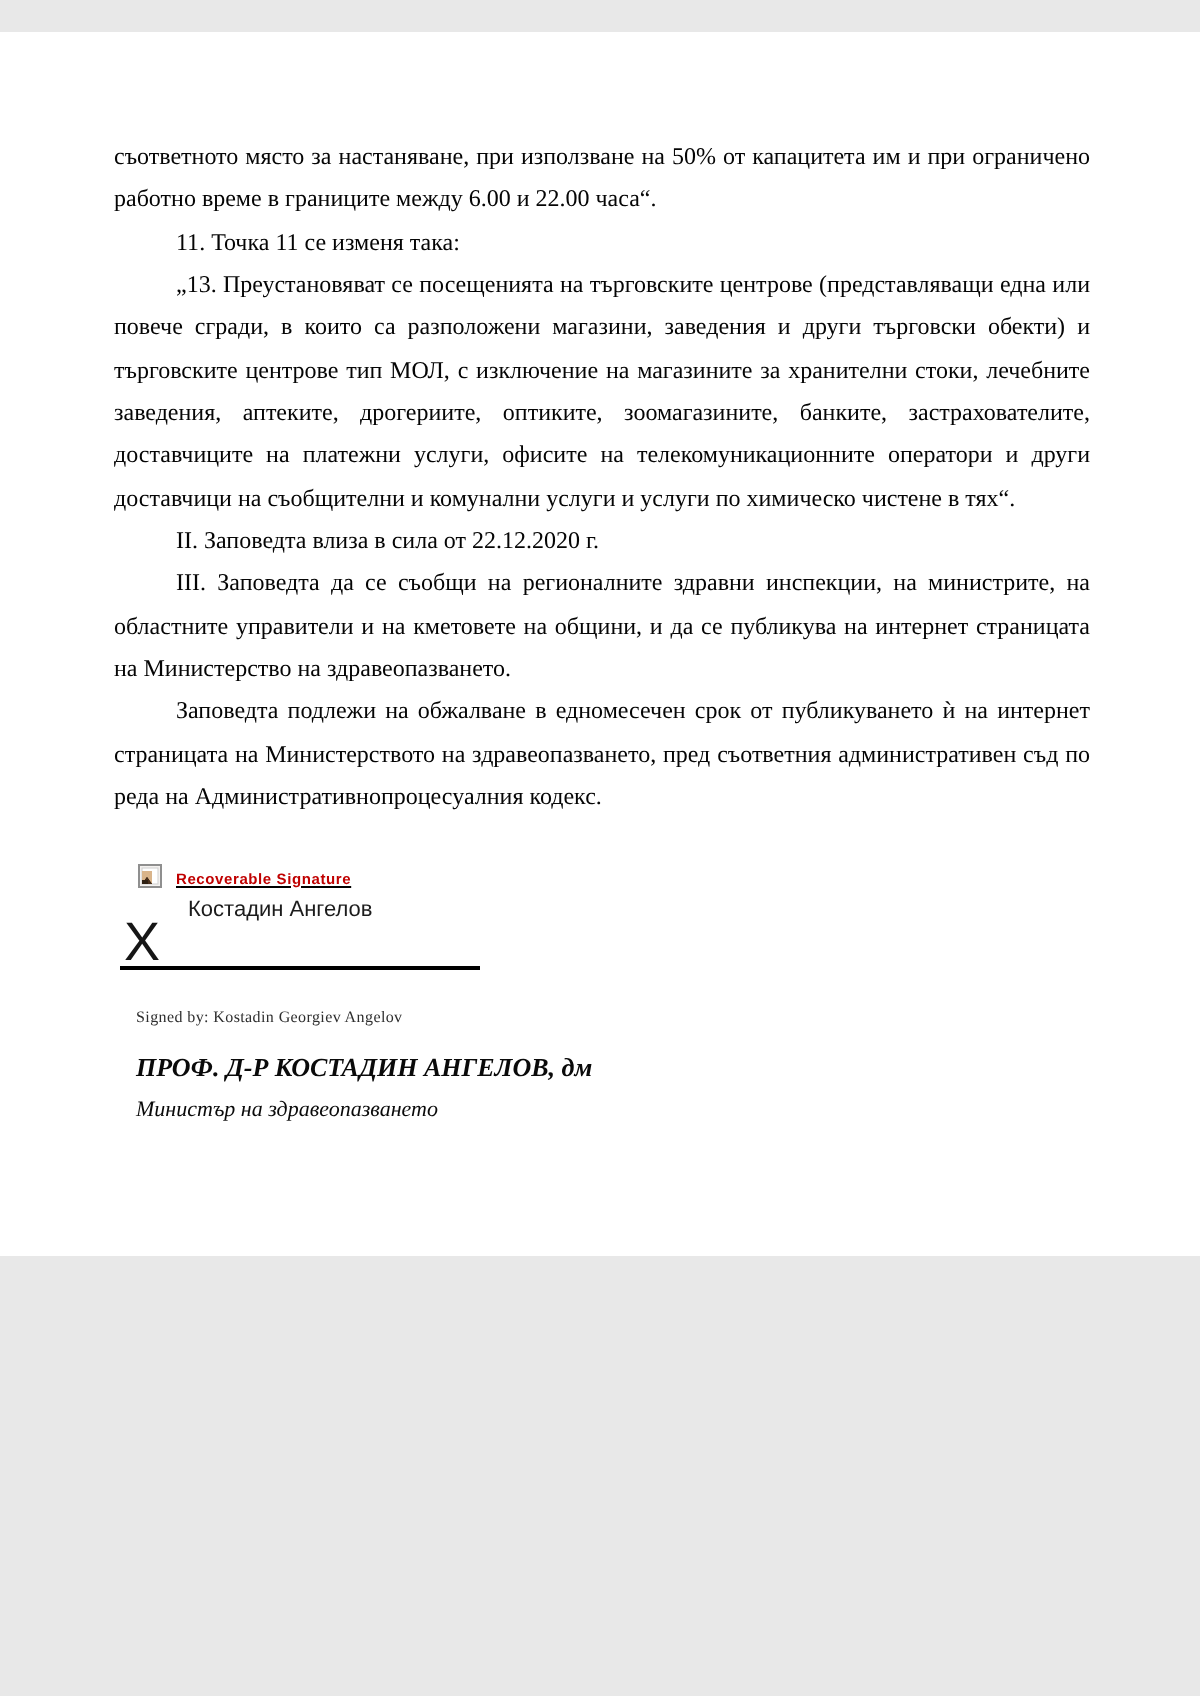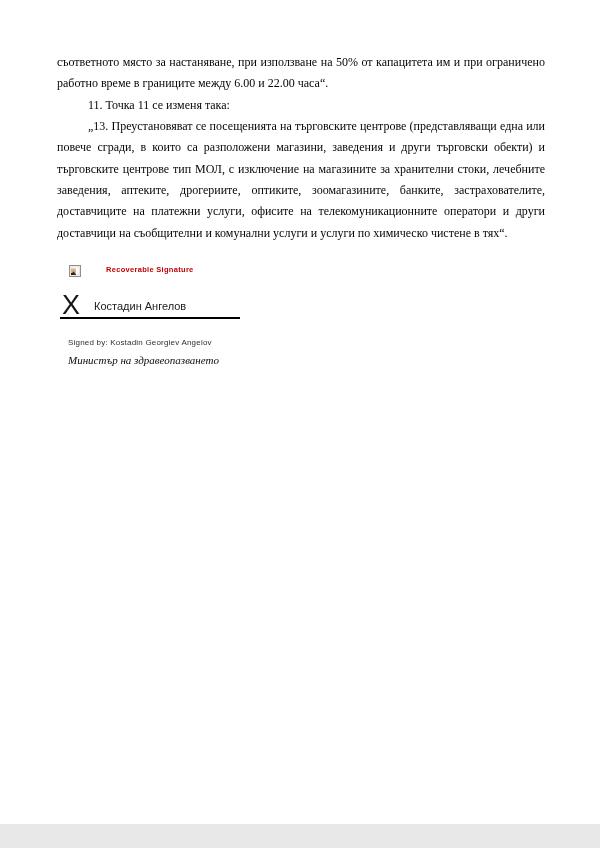--- a/index.html
+++ b/index.html
@@ -1,20 +1,20 @@
 <!DOCTYPE html>
 <html lang="bg"><head>
 <meta charset="utf-8">
 <style>
   html, body { margin: 0; padding: 0; background: #e8e8e8; }
   .page {
     position: relative;
     width: 600px;
-    height: 824px;
-    margin: 0 auto;
+    height: 612px;
+    margin: 16px auto;
     background: #ffffff;
     overflow: hidden;
     font-family: "Liberation Serif", serif;
     color: #000;
   }
   .content {
     position: absolute;
     left: 57px;
     top: 52px;
     width: 488px;
@@ -28,24 +28,25 @@
     color: #050505;
   }
   p.para.noindent { text-indent: 0; }
   .bp { font-weight: normal; }
 
   .sig-block {
     margin-top: 21px;
   }
   .badge-row {
     display: flex;
-    align-items: flex-start;
-    gap: 25px;
+    align-items: flex-end;
+    gap: 7px;
     margin-left: 12px;
     height: 13px;
+    text-decoration: underline;
   }
   .badge-icon { width: 12px; height: 12px; flex: 0 0 auto; }
   .badge-label {
     font-family: "Liberation Sans", sans-serif;
     font-size: 7.5px;
     font-weight: bold;
     color: #c00000;
     letter-spacing: 0.3px;
     white-space: nowrap;
   }
@@ -64,27 +65,27 @@
     font-size: 27px;
     font-weight: 400;
     line-height: 24px;
     padding-left: 2px;
     color: #161616;
   }
   .signer-name {
     font-family: "Liberation Sans", sans-serif;
     font-size: 11px;
     color: #1c1c1c;
-    padding-bottom: 5px;
+    padding-bottom: 22px;
     white-space: nowrap;
   }
   .signed-by {
     margin-top: 19px;
     margin-left: 11px;
-    font-family: Liberation Sans, sans-serif;
+    font-family: Liberation Serif, serif;
     font-size: 8px;
     color: #2e2e2e;
     letter-spacing: 0.2px;
   }
   .signatory-name {
     margin-top: 13px;
     margin-left: 11px;
     font-size: 13px;
     font-weight: bold;
     font-style: italic;
@@ -105,22 +106,25 @@
 
 <div class="page">
   <div class="content">
 
     <p class="para noindent"><span>съответното място за настаняване, при използване на 50% от капацитета им и при ограничено работно време в границите между 6.00 и 22.00 часа“.</span></p>
 
     <p class="para"><span class="bp">11</span><span>. Точка 11 се изменя така:</span></p>
 
     <p class="para"><span>„13. Преустановяват се посещенията на търговските центрове (представляващи една или повече сгради, в които са разположени магазини, заведения и други търговски обекти) и търговските центрове тип МОЛ, с изключение на магазините за хранителни стоки, лечебните заведения, аптеките, дрогериите, оптиките, зоомагазините, банките, застрахователите, доставчиците на платежни услуги, офисите на телекомуникационните оператори и други доставчици на съобщителни и комунални услуги и услуги по химическо чистене в тях“.</span></p>
 
+    <p class="para"><span class="bp">II</span><span>. Заповедта влиза в сила от 22.12.2020 г.</span></p>
 
+    <p class="para"><span class="bp">III</span><span>. Заповедта да се съобщи на регионалните здравни инспекции, на министрите, на областните управители и на кметовете на общини, и да се публикува на интернет страницата на Министерство на здравеопазването.</span></p>
 
+    <p class="para"><span>Заповедта подлежи на обжалване в едномесечен срок от публикуването ѝ на интернет страницата на Министерството на здравеопазването, пред съответния административен съд по реда на Административнопроцесуалния кодекс.</span></p>
 
     <div class="sig-block">
 
       <div class="badge-row">
         <svg class="badge-icon" viewBox="0 0 12 12" xmlns="http://www.w3.org/2000/svg">
           <rect x="0.5" y="0.5" width="11" height="11" fill="#f4f2f0" stroke="#8f8f8f" stroke-width="1"></rect>
           <rect x="2" y="2" width="8" height="8" fill="#ffffff" stroke="#cfcfcf" stroke-width="0.5"></rect>
           <rect x="2" y="3.5" width="5" height="6.5" fill="#d9b48a"></rect>
           <path d="M2 10 L4.5 6.5 L7 10 Z" fill="#4a3categ"></path>
           <path d="M2 10 L4.5 6.5 L7 10 Z" fill="#4a301c"></path>
@@ -129,19 +133,20 @@
         <span class="badge-label">Recoverable Signature</span>
       </div>
 
       <div class="sig-field">
         <span class="x-mark">X</span>
         <span class="signer-name">Костадин Ангелов</span>
       </div>
 
       <div class="signed-by">Signed by: Kostadin Georgiev Angelov</div>
 
+      <div class="signatory-name">ПРОФ. Д-Р КОСТАДИН АНГЕЛОВ, дм</div>
 
       <div class="signatory-title">Министър на здравеопазването</div>
 
     </div>
 
   </div>
 </div>
 
 </body></html>

